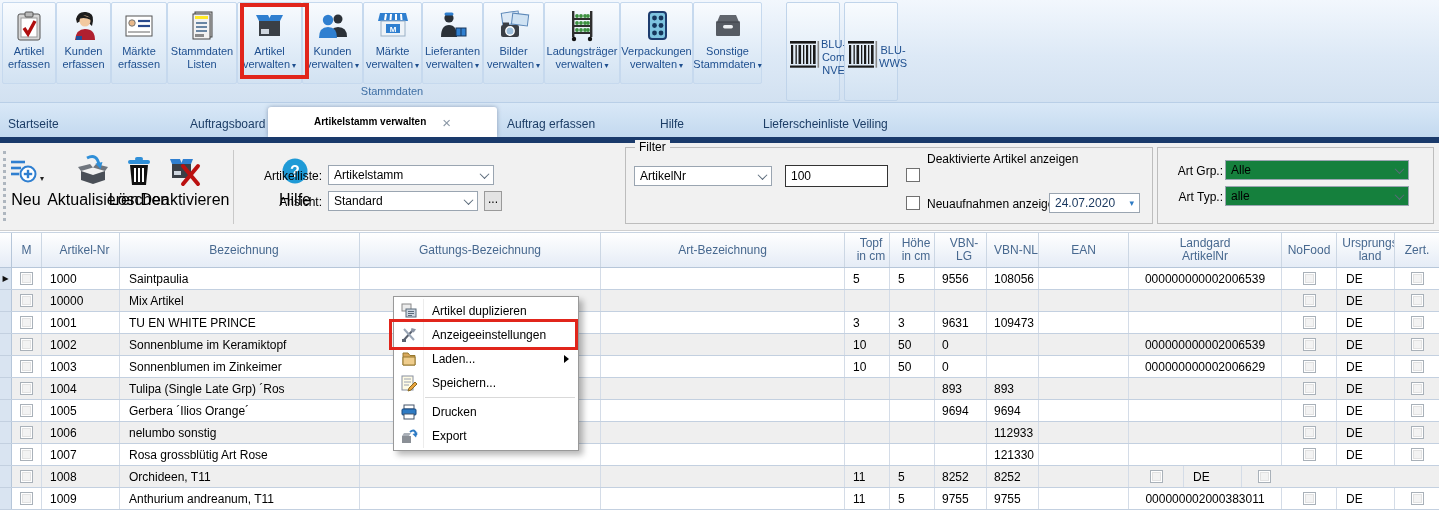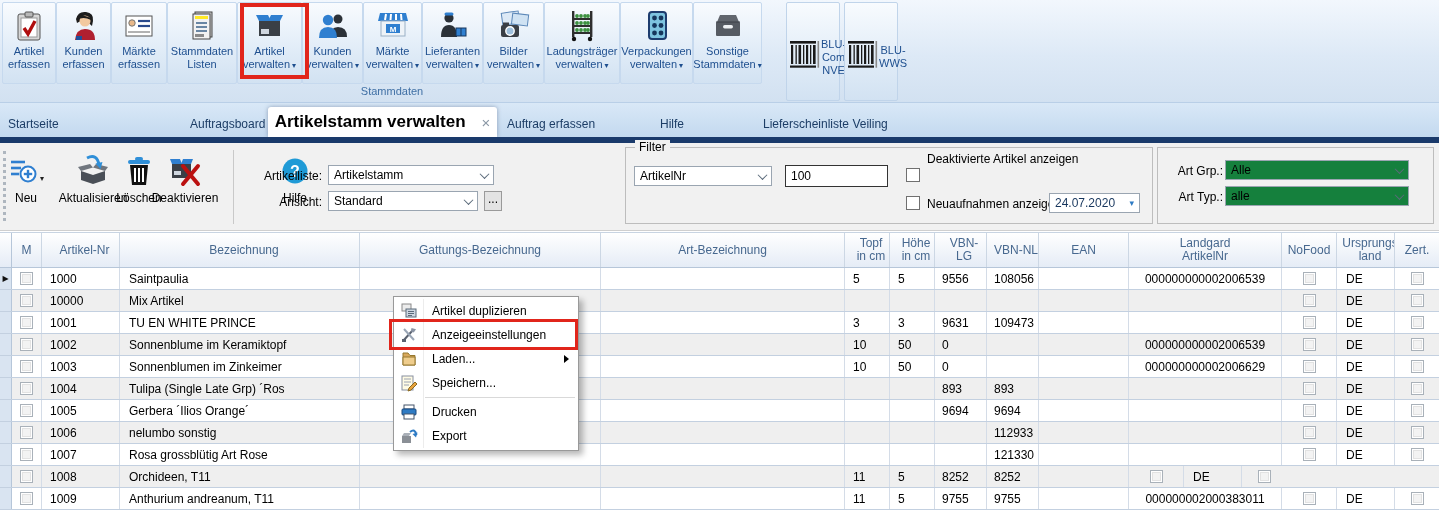--- a/index.html
+++ b/index.html
@@ -24,31 +24,31 @@
 
 .hibox{position:absolute;border:4px solid #e1251b;z-index:60;pointer-events:none;}
 #hi-ribbon{left:240px;top:3px;width:69px;height:76px;}
 #hi-menu{left:389px;top:319px;width:189px;height:31px;border-width:3px;z-index:80;}
 
 
 .tabbar{position:absolute;left:0;top:103px;width:1439px;height:34px;background:linear-gradient(#d9e8f7,#c3d9ef);}
 .tab{position:absolute;bottom:0;height:26px;line-height:26px;color:#1c3d66;cursor:pointer;white-space:nowrap;}
 .tabp0{left:8px}.tabp1{left:190px}.tabp2{left:268px;width:229px}.tabp3{left:507px}.tabp4{left:660px}.tabp5{left:763px}
 .tab-active{background:#fff;height:30px;border-radius:3px 3px 0 0;display:flex;align-items:center;justify-content:center;gap:16px;box-shadow:0 0 4px rgba(80,100,130,.55);}
-.tab-active .tablbl{font-weight:bold;color:#000;font-size:17px;}
+.tab-active .tablbl{font-weight:bold;color:#000;font-size:10px;}
 .tab-close{color:#8a97a5;font-size:15px;line-height:1;cursor:pointer;}
 
 .navystrip{position:absolute;left:0;top:137px;width:1439px;height:6px;background:#1a3a6b;}
 
 
 .toolbar{position:absolute;left:0;top:143px;width:1439px;height:88px;background:#f1f1f1;border-bottom:1px solid #cfcfcf;}
 .grip{position:absolute;left:3px;top:8px;height:70px;border-left:3px dotted #aeb6bf;}
 .tbtn{position:absolute;top:10px;display:flex;flex-direction:column;align-items:center;cursor:pointer;}
 .ticnrow{height:36px;display:flex;align-items:center;}
-.tlbl{font-size:12px;color:#000;margin-top:2px;}
+.tlbl{font-size:16px;color:#000;margin-top:2px;}
 .tneu{left:5px;width:42px;}
 .takt{left:39px;width:108px;}
 .tloe{left:112px;width:54px;}
 .tdea{left:146px;width:78px;}
 .thilfe{left:272px;width:46px;}
 .ncaret{font-size:8px;color:#222;margin-left:2px;margin-top:14px;}
 .tsep{position:absolute;left:233px;top:7px;height:74px;border-left:1px solid #c9c9c9;}
 .flabel{position:absolute;color:#000;}
 #lbl-artikelliste{left:240px;width:82px;text-align:right;top:26px;}
 #lbl-ansicht{left:240px;width:82px;text-align:right;top:52px;}

